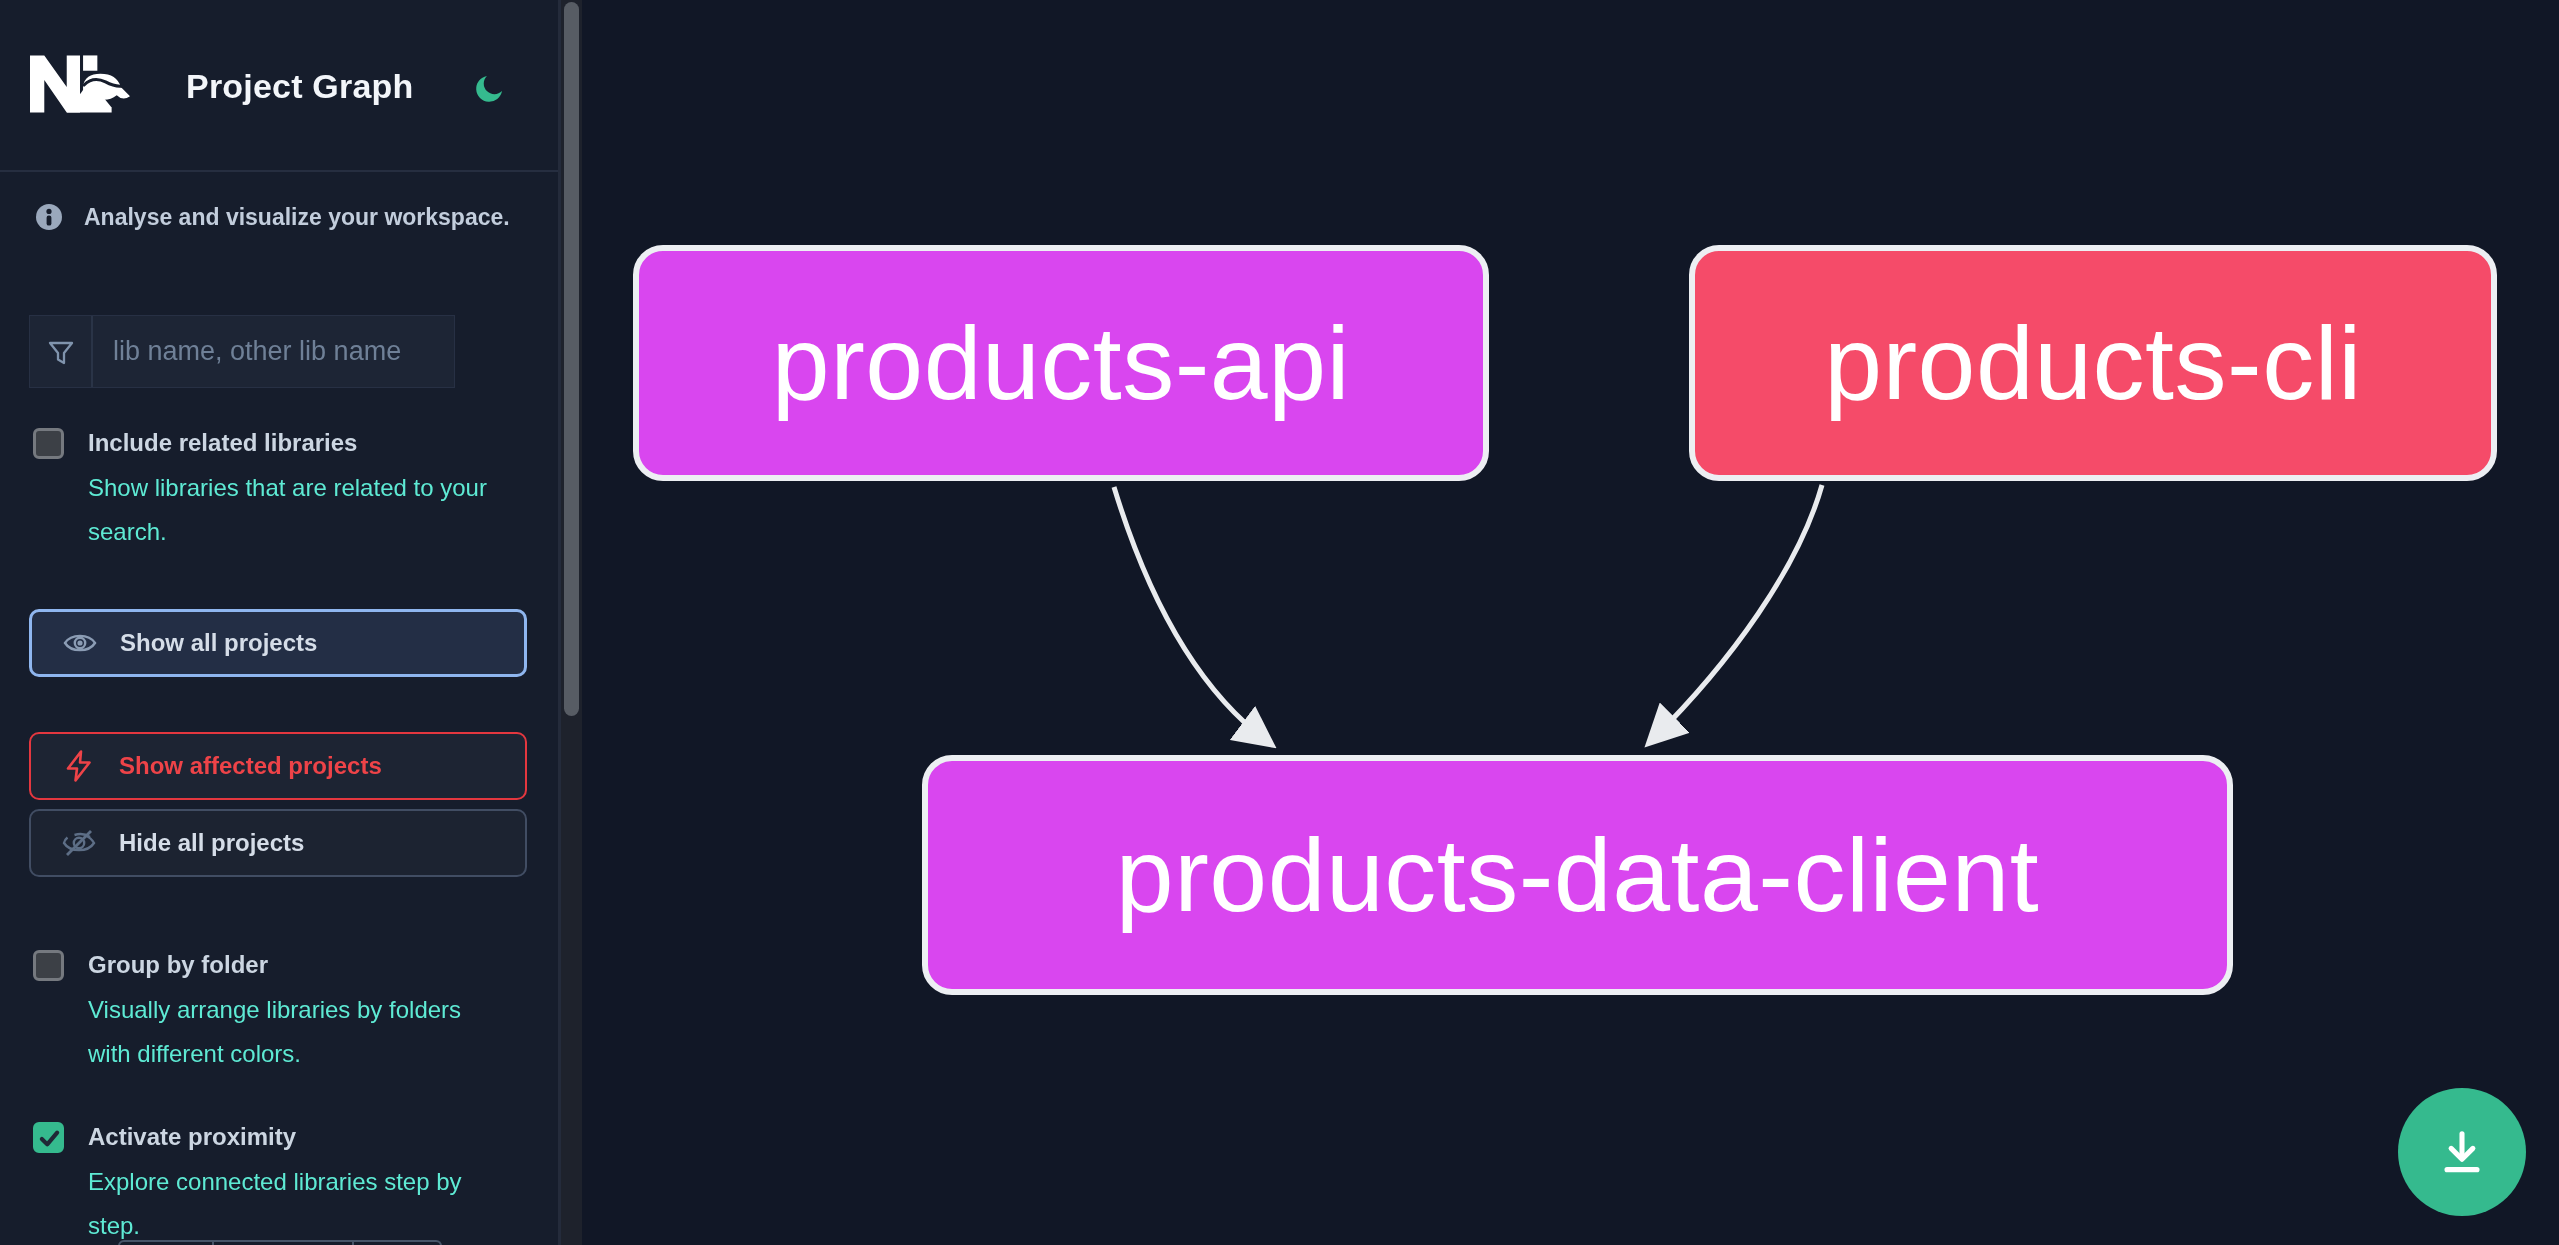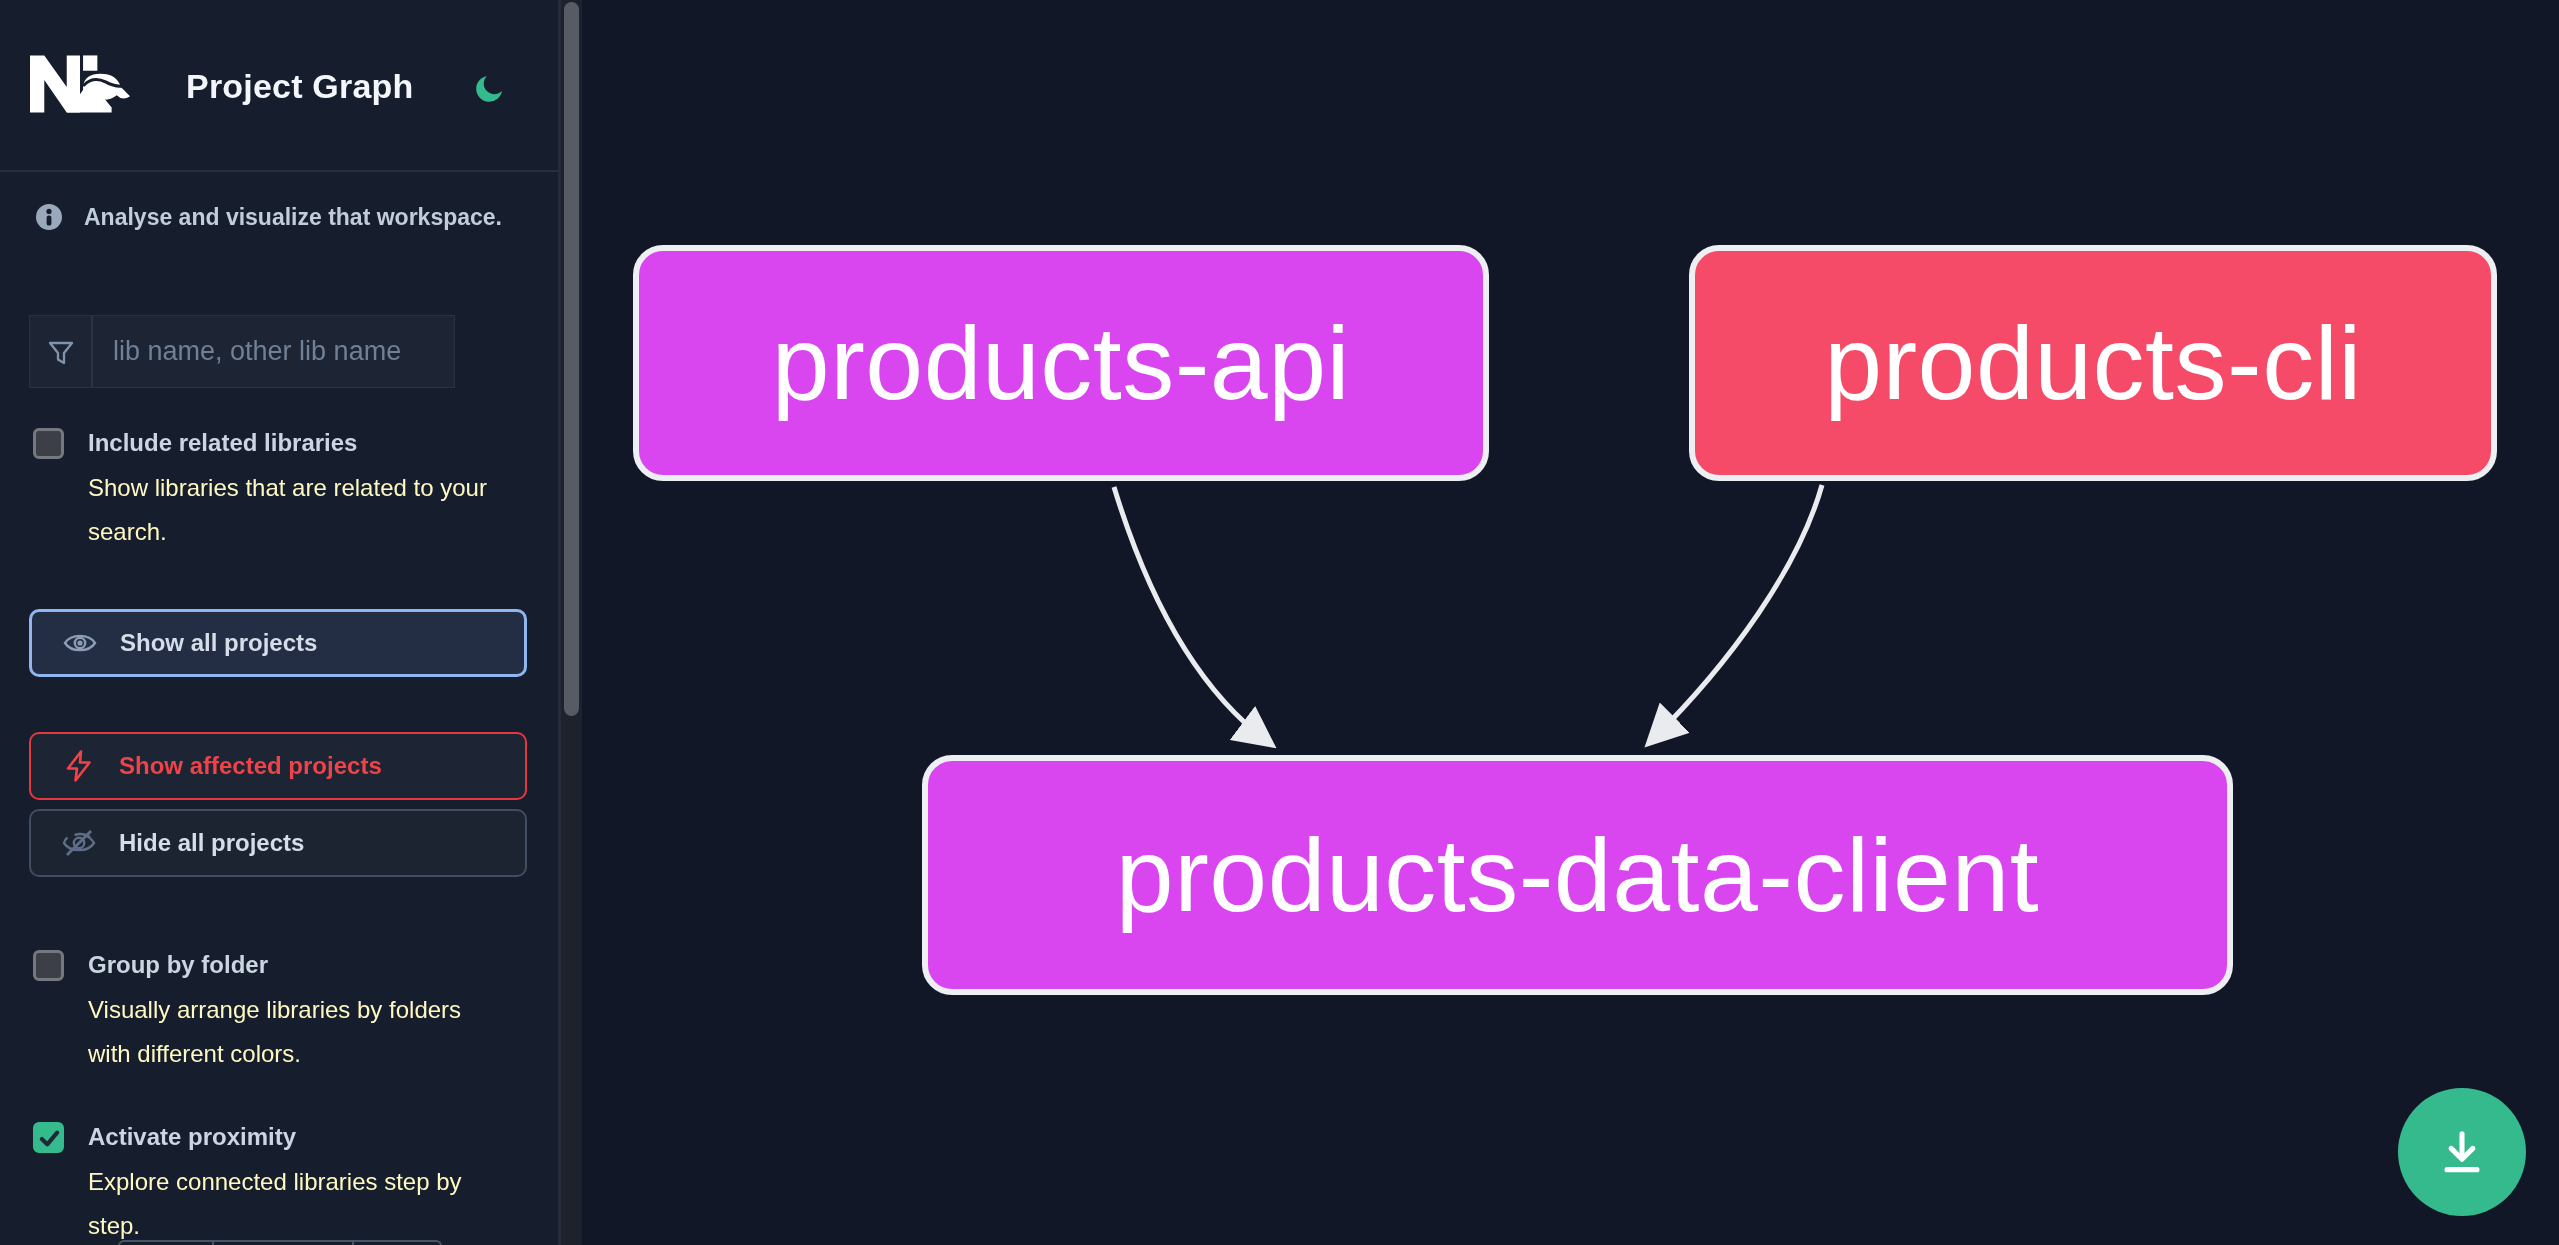--- a/index.html
+++ b/index.html
@@ -32,21 +32,21 @@
   .search input { flex:1; background:transparent; border:none; outline:none; padding:0 20px;
                   font-family:"Liberation Sans", sans-serif; font-size:27px; color:#c2cddc; }
   .search input::placeholder { color:#6f8097; }
 
   .toggle { position:absolute; left:33px; width:480px; display:flex; align-items:flex-start; }
   .toggle .box { width:31px; height:31px; border-radius:6px; flex:none; margin-top:2px;
                  background:#3c4046; border:3px solid #75797f; cursor:pointer; display:grid; place-items:center; }
   .toggle.checked .box { background:#35ba8e; border-color:#35ba8e; }
   .toggle .txt { margin-left:24px; width:405px; }
   .toggle .lbl { font-size:24px; font-weight:700; color:#ccd6e2; line-height:33px; }
-  .toggle .dsc { margin-top:7px; font-size:24px; font-weight:400; color:#fef9c3; line-height:44px; }
+  .toggle .dsc { margin-top:7px; font-size:24px; font-weight:400; color:#5eead4; line-height:44px; }
   .t1 { top:426px; } .t2 { top:948px; } .t3 { top:1120px; }
 
   .side-btn { position:absolute; left:29px; width:498px; height:68px; border-radius:10px; cursor:pointer;
               display:flex; align-items:center; padding-left:30px; gap:22px;
               font-family:"Liberation Sans", sans-serif; font-size:24px; font-weight:700; }
   .b1 { top:609px; background:#232e45; border:3px solid #8fb6ef; color:#d5dde8; }
   .b2 { top:708px; background:#1d2433; border:2px solid #e4373f; color:#ee4348;margin-top:24px; }
   .b3 { top:809px; background:#1c2331; border:2px solid #414d63; color:#d5dde8; }
   .side-btn svg { flex:none; }
 
@@ -121,21 +121,21 @@
         </svg>
       </button>
     </div>
 
     <div class="tagline">
       <svg width="28" height="28" viewBox="0 0 28 28">
         <circle cx="14" cy="14" r="13" fill="#9aa8bc"></circle>
         <circle cx="14" cy="8.4" r="2.6" fill="#161d2c"></circle>
         <rect x="11.6" y="12.6" width="4.8" height="10" rx="2.2" fill="#161d2c"></rect>
       </svg>
-      <span class="tagline-text">Analyse and visualize that workspace.</span>
+      <span class="tagline-text">Analyse and visualize your workspace.</span>
     </div>
 
     <div class="search">
       <span class="search-icon-cell">
         <svg width="32" height="32" viewBox="0 0 32 32" fill="none" stroke="#8094ad" stroke-width="2.3" stroke-linejoin="round">
           <path d="M5 7 H27 L19 17 V27 L13 23.5 V17 Z"></path>
         </svg>
       </span>
       <input type="text" placeholder="lib name, other lib name" style="">
     </div>

